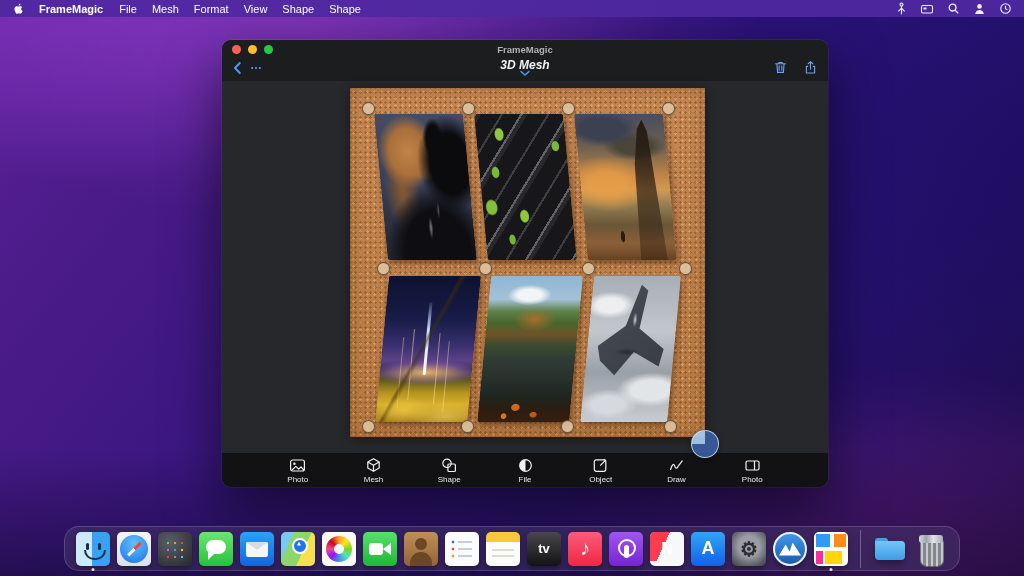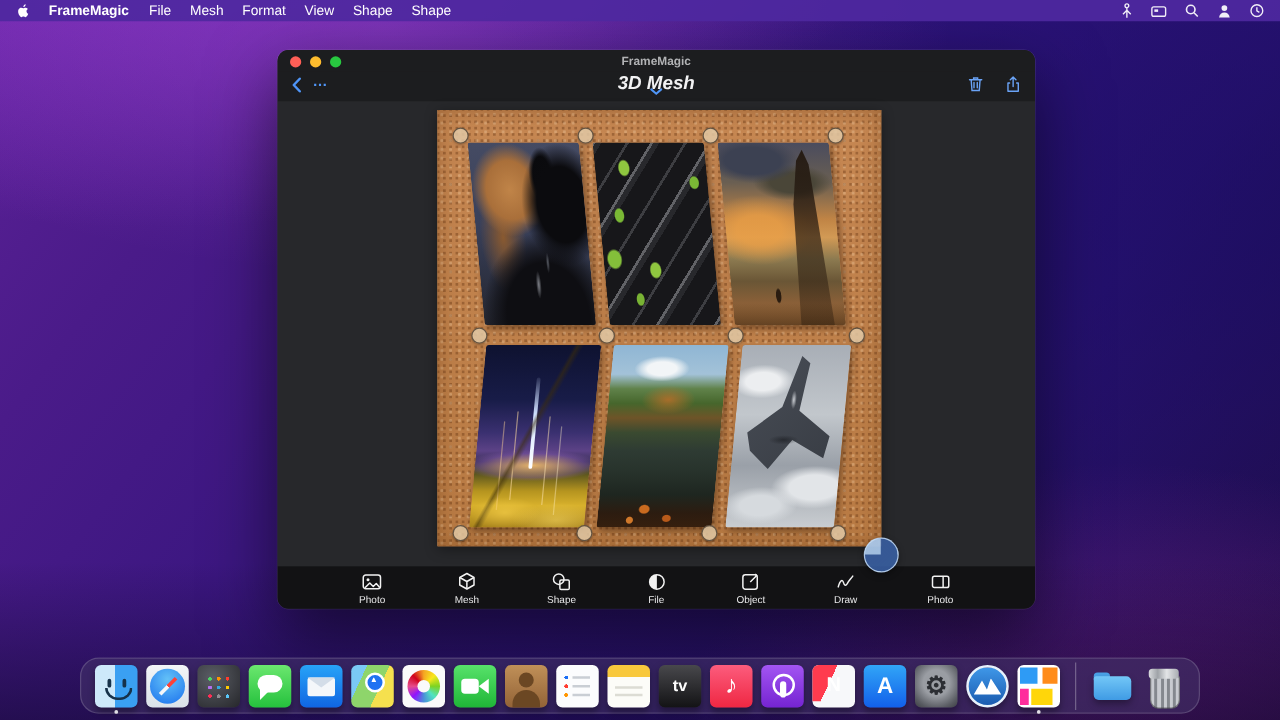--- a/index.html
+++ b/index.html
@@ -38,21 +38,21 @@
   .titlebar { height:17px; position:relative; background:#1c1d1f; }
   .traffic { position:absolute; left:10px; top:5px; display:flex; gap:7px; }
   .tl { width:9px; height:9px; border-radius:50%; }
   .tl.red{ background:#ff5f57; } .tl.yellow{ background:#febc2e; } .tl.green{ background:#28c840; }
   .win-title { position:absolute; inset:0; text-align:center; line-height:19px;
     font-size:9.5px; color:#b2b3b5; font-weight:bold; }
   .navbar { height:24px; position:relative; background:#1c1d1f; }
   .nav-back { position:absolute; left:8px; top:3px; width:16px; height:16px; }
   .nav-more { position:absolute; left:28px; top:1px; color:#4f95f7; font-size:12px; font-weight:bold; letter-spacing:1px; }
   .view-title { position:absolute; left:0; right:0; top:1px; text-align:center;
-    font-size:15px; font-style:italic; font-weight:bold; color:#f2f2f3; }
+    font-size:12px; font-style:italic; font-weight:bold; color:#f2f2f3; }
   .view-caret { position:absolute; left:0; right:0; top:13px; display:flex; justify-content:center; }
   .nav-right { position:absolute; right:10px; top:3px; display:flex; gap:15px; }
   .nav-right .nicon { width:15px; height:15px; }
 
   .canvas { position:relative; height:372px; background:#27282b; }
 
   
   .corkboard { position:absolute; left:128px; top:7px; width:355px; height:349px;
     background-color:#bf8049;
     background-image:

